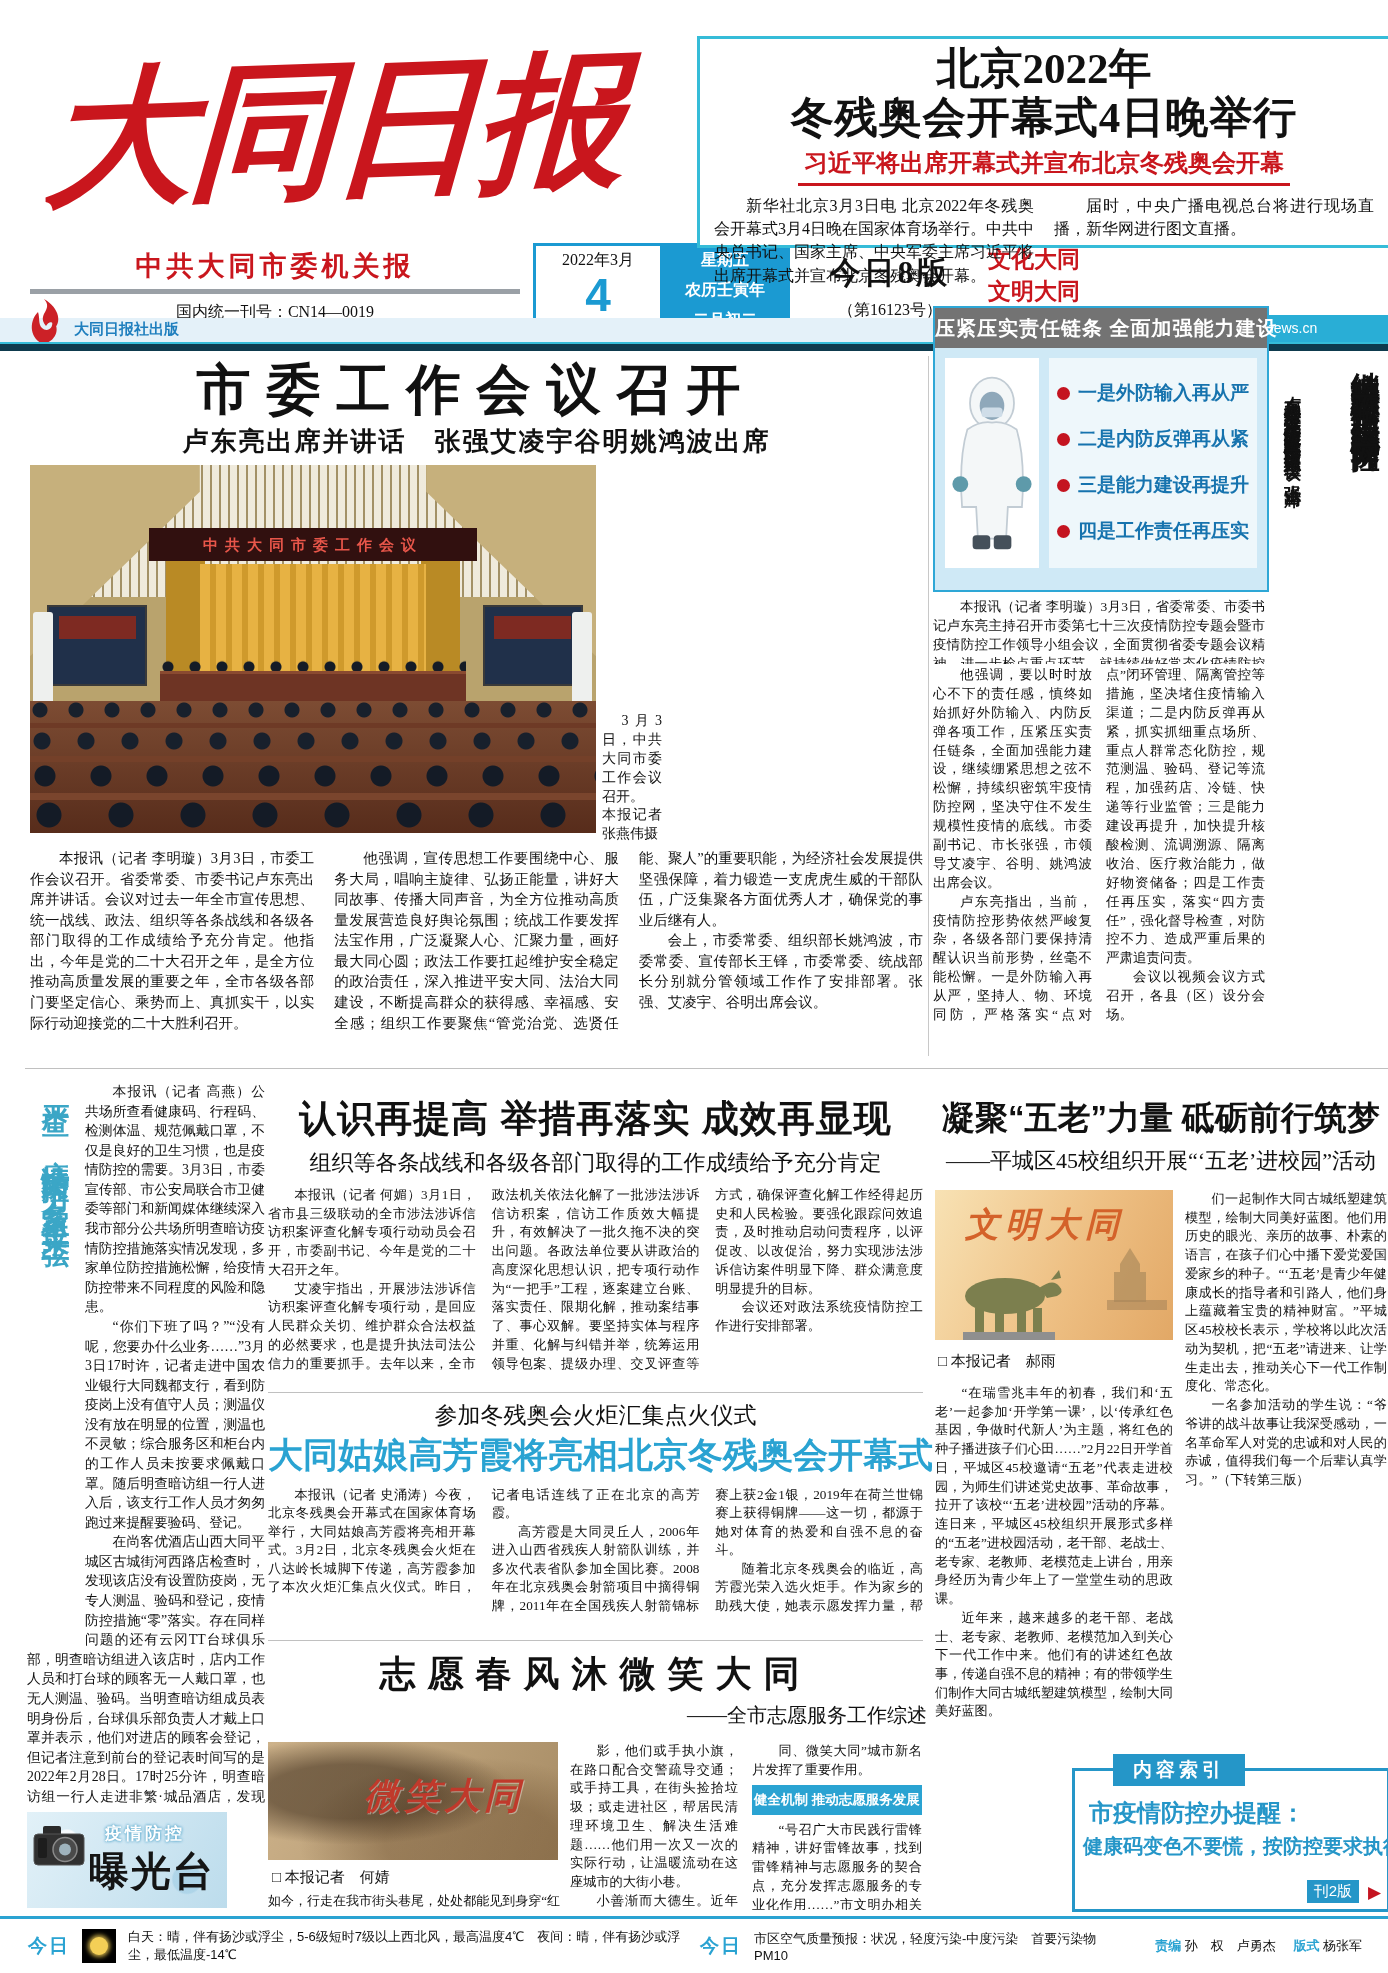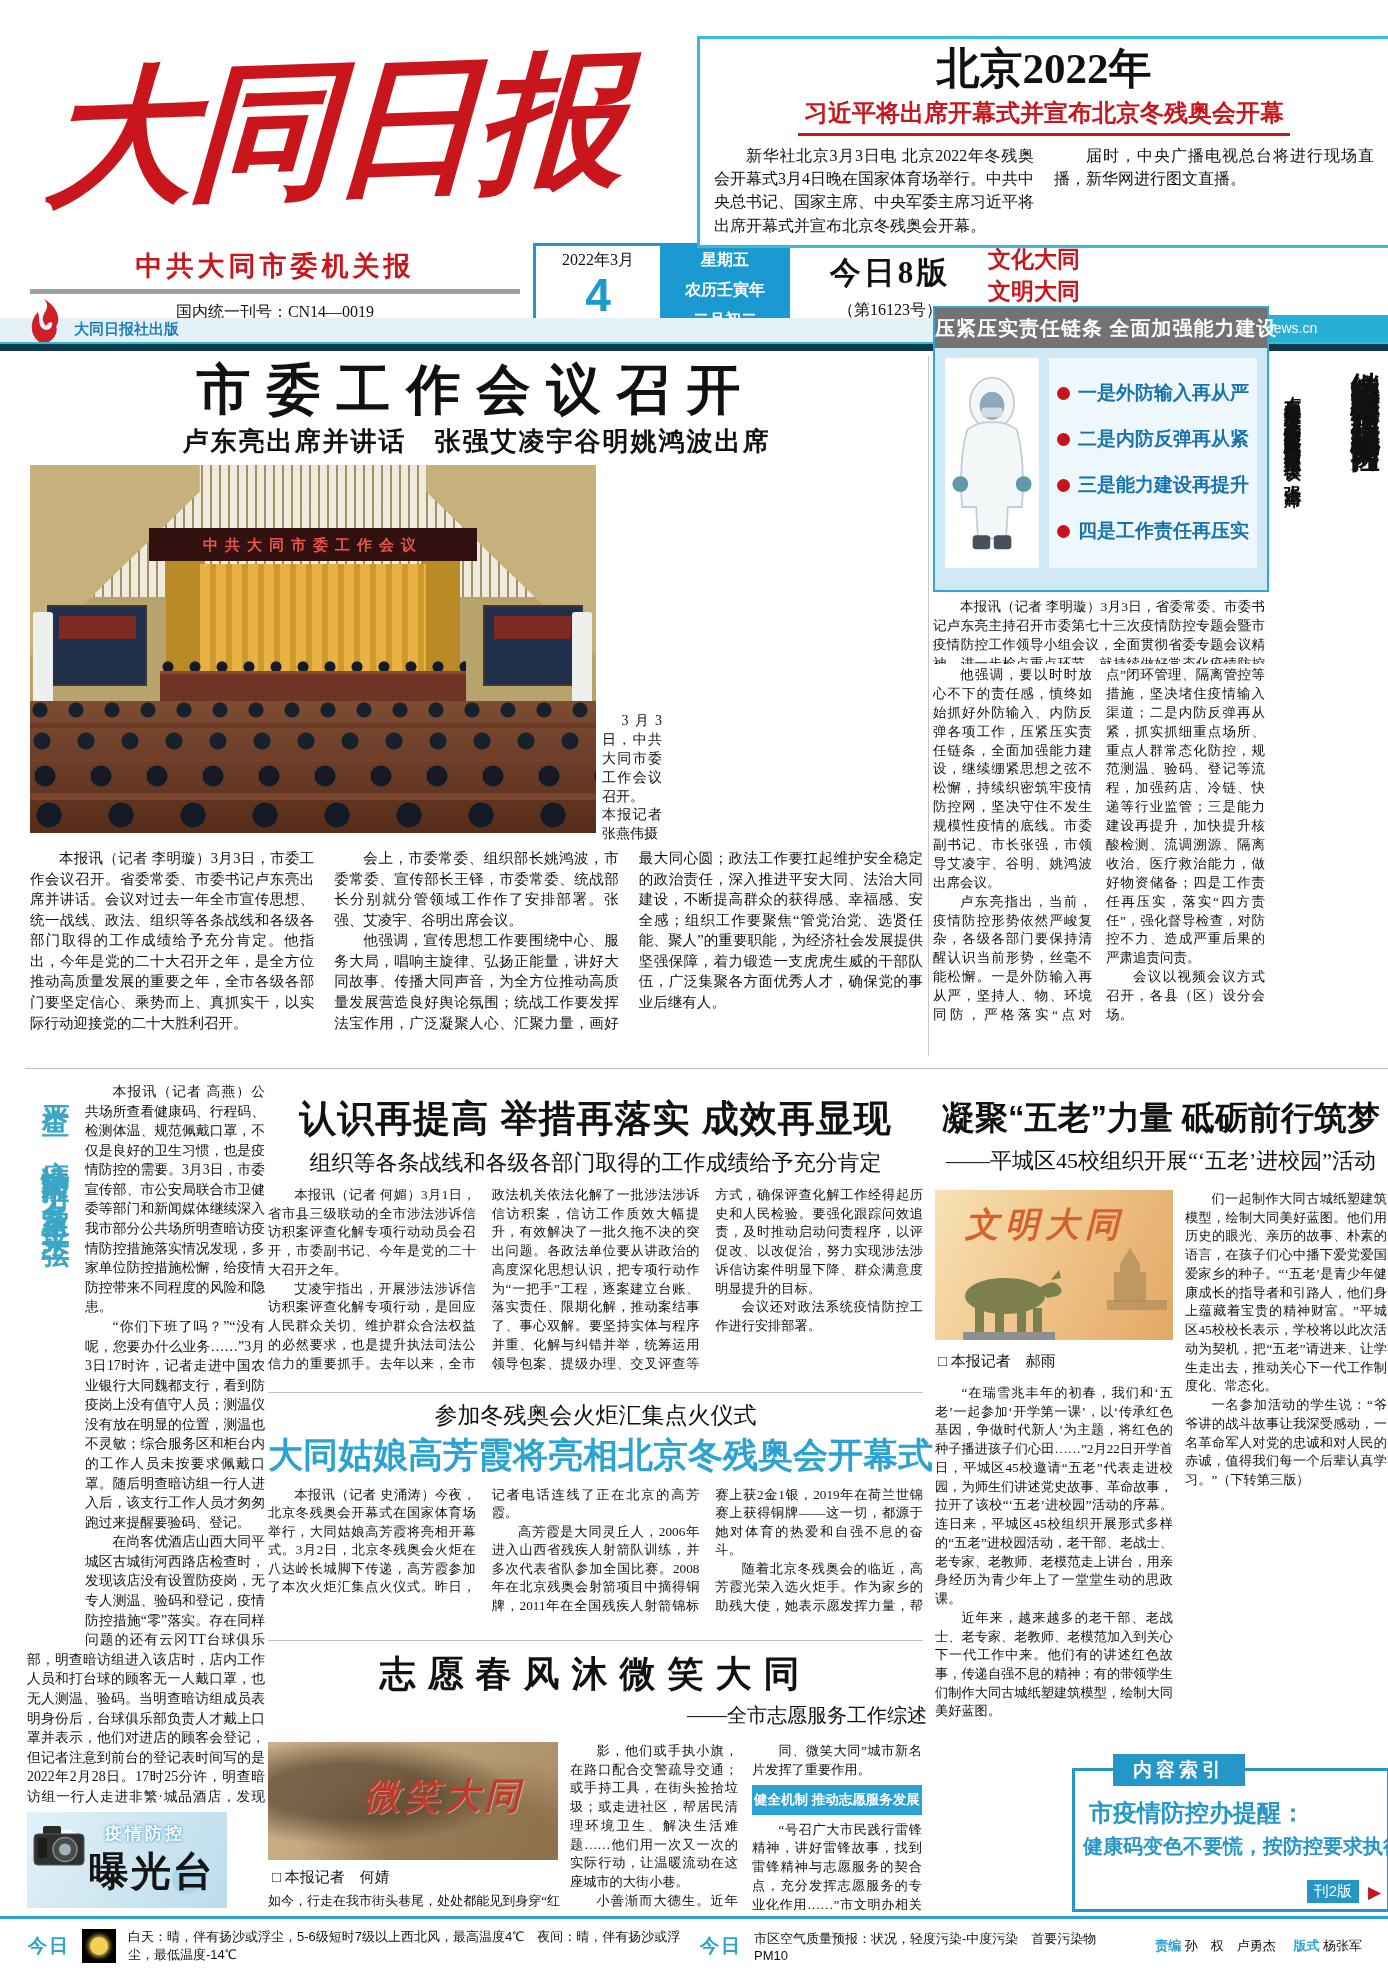--- a/index.html
+++ b/index.html
@@ -214,20 +214,21 @@
   </div>
 
   <div class="abs slogans">
     <div>文化大同</div>
     <div>文明大同</div>
     <div>微笑大同</div>
   </div>
 
   <div class="abs tr-box">
     <div class="tr-l1">北京2022年</div>
+    <div class="tr-l2">冬残奥会开幕式4日晚举行</div>
     <div><span class="tr-sub">习近平将出席开幕式并宣布北京冬残奥会开幕</span></div>
     <div class="tr-body body-text">
         <p>新华社北京3月3日电  北京2022年冬残奥会开幕式3月4日晚在国家体育场举行。中共中央总书记、国家主席、中央军委主席习近平将出席开幕式并宣布北京冬残奥会开幕。</p>
         <p>届时，中央广播电视总台将进行现场直播，新华网进行图文直播。</p>
       </div>
   </div>
 
   <div class="abs pub-strip"></div>
   <svg class="abs flame" viewBox="0 0 40 48">
     <path d="M20 1 C30 12 12 16 22 28 C25 22 31 23 29 31 C38 26 36 10 20 1 Z M14 14 C4 24 6 42 20 46 C34 42 36 28 28 22 C30 32 22 34 18 30 C14 26 16 20 14 14 Z" fill="#cc2127"></path>
@@ -268,22 +269,22 @@
     <div class="ph-row" style="top:81%;height:30px;background-image:radial-gradient(circle at 15px 13px,#141b26 10px,transparent 11px);background-size:56px 100%;border-bottom:7px solid #7a452d;"></div>
     <div class="ph-row" style="top:91%;height:34px;background-image:radial-gradient(circle at 19px 15px,#141b26 12px,transparent 13px);background-size:72px 100%;"></div>
   </div>
 
   <div class="abs caption">
       <p>3月3日，中共大同市委工作会议召开。</p>
       <p>本报记者　张燕伟摄</p>
     </div>
   <div class="abs main-body body-text">
       <p>本报讯（记者 李明璇）3月3日，市委工作会议召开。省委常委、市委书记卢东亮出席并讲话。会议对过去一年全市宣传思想、统一战线、政法、组织等各条战线和各级各部门取得的工作成绩给予充分肯定。他指出，今年是党的二十大召开之年，是全方位推动高质量发展的重要之年，全市各级各部门要坚定信心、乘势而上、真抓实干，以实际行动迎接党的二十大胜利召开。</p>
+      <p>他强调，宣传思想工作要围绕中心、服务大局，唱响主旋律、弘扬正能量，讲好大同故事、传播大同声音，为全方位推动高质量发展营造良好舆论氛围；统战工作要发挥法宝作用，广泛凝聚人心、汇聚力量，画好最大同心圆；政法工作要扛起维护安全稳定的政治责任，深入推进平安大同、法治大同建设，不断提高群众的获得感、幸福感、安全感；组织工作要聚焦“管党治党、选贤任能、聚人”的重要职能，为经济社会发展提供坚强保障，着力锻造一支虎虎生威的干部队伍，广泛集聚各方面优秀人才，确保党的事业后继有人。</p>
       <p>会上，市委常委、组织部长姚鸿波，市委常委、宣传部长王铎，市委常委、统战部长分别就分管领域工作作了安排部署。张强、艾凌宇、谷明出席会议。</p>
-      <p>他强调，宣传思想工作要围绕中心、服务大局，唱响主旋律、弘扬正能量，讲好大同故事、传播大同声音，为全方位推动高质量发展营造良好舆论氛围；统战工作要发挥法宝作用，广泛凝聚人心、汇聚力量，画好最大同心圆；政法工作要扛起维护安全稳定的政治责任，深入推进平安大同、法治大同建设，不断提高群众的获得感、幸福感、安全感；组织工作要聚焦“管党治党、选贤任能、聚人”的重要职能，为经济社会发展提供坚强保障，着力锻造一支虎虎生威的干部队伍，广泛集聚各方面优秀人才，确保党的事业后继有人。</p>
     </div>
 
   <div class="abs covid-box">
     <div class="covid-hd">压紧压实责任链条  全面加强能力建设</div>
     <div class="covid-inner">
       <div class="ppe-panel">
         <svg width="88" height="186" viewBox="0 0 100 200">
           <ellipse cx="50" cy="32" rx="25" ry="29" fill="#f4f7f8" stroke="#c2ccd4" stroke-width="2"></ellipse>
           <ellipse cx="50" cy="35" rx="14" ry="16" fill="#8fa8ba"></ellipse>
           <rect x="38" y="37" width="24" height="11" rx="4" fill="#cfdde8"></rect>

